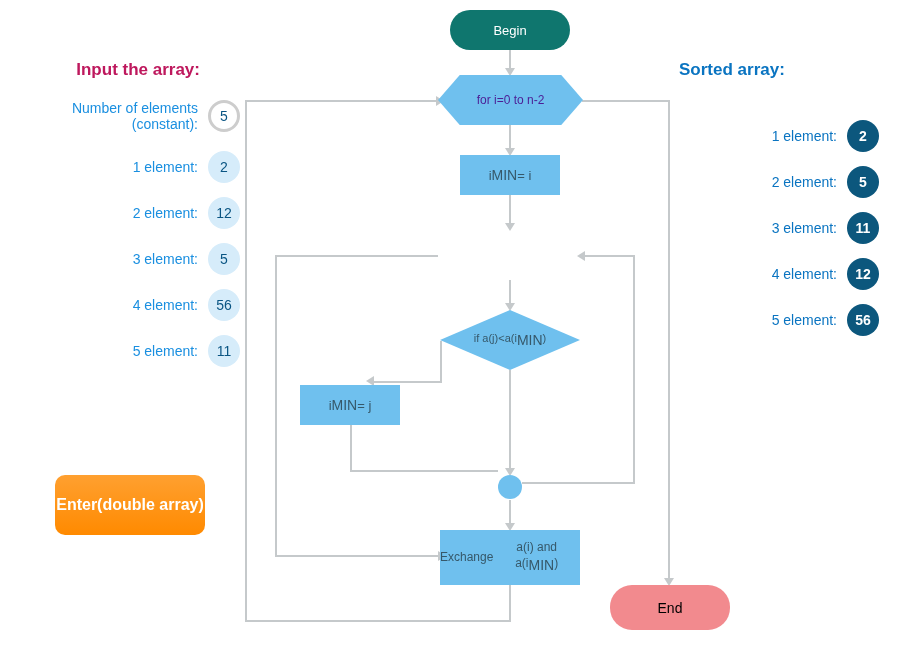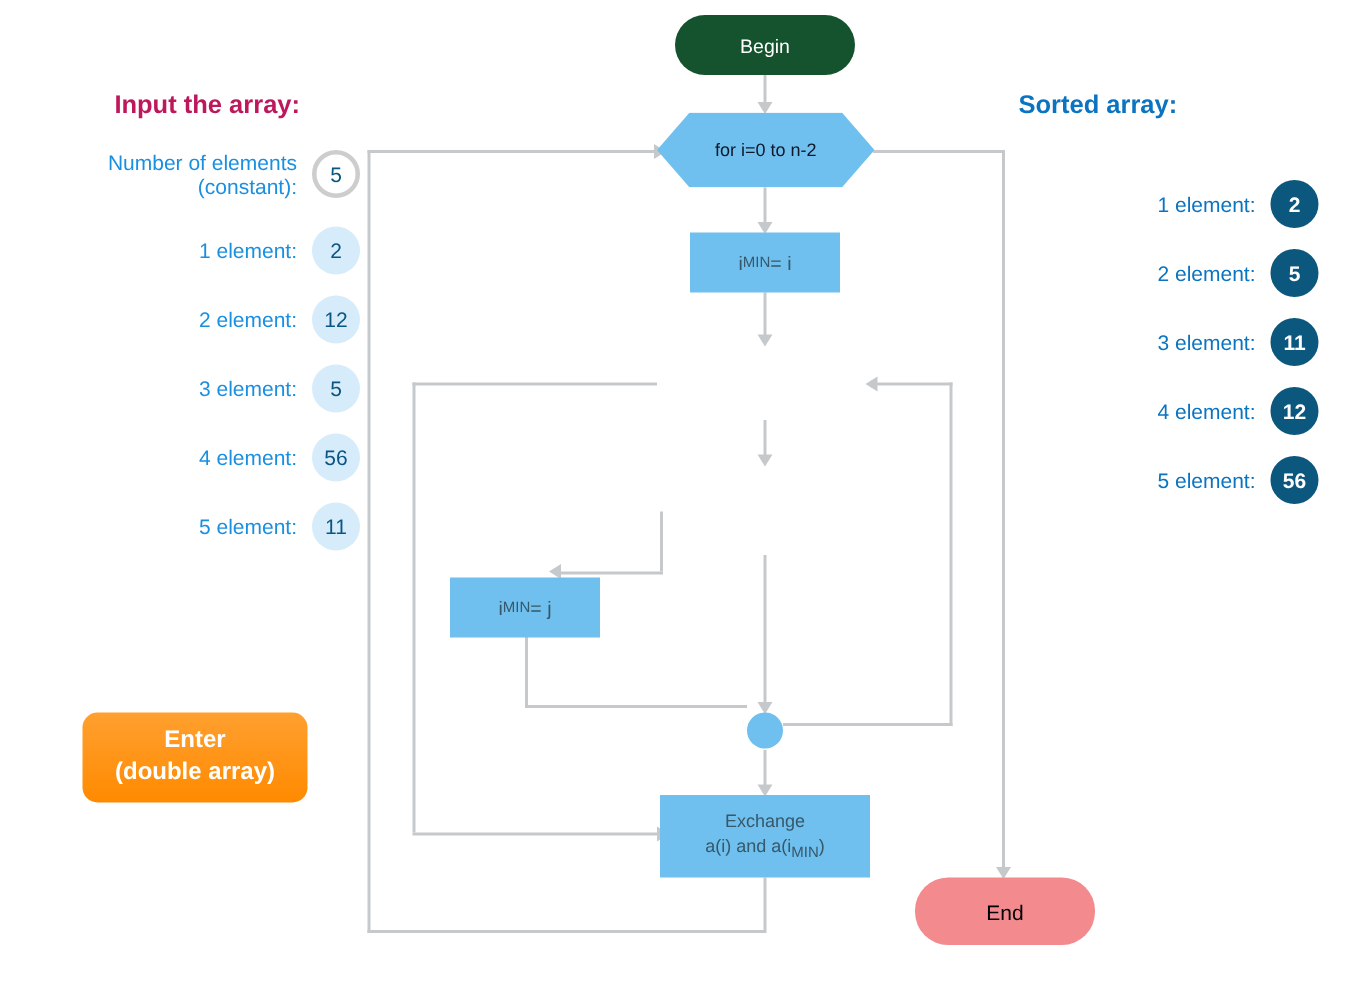--- a/index.html
+++ b/index.html
@@ -94,21 +94,21 @@
       left: 55px;
       top: 475px;
       width: 150px;
       height: 60px;
       border-radius: 10px;
       background: linear-gradient(to bottom, #ffa030 0%, #ff8a00 100%);
       color: #fff;
       font-weight: bold;
       font-size: 16px;
       display: flex;
-      flex-direction: column;
+      flex-direction: row;
       align-items: center;
       justify-content: center;
       text-align: center;
       cursor: pointer;
       border: none;
       line-height: 1.3;
     }
     .flowchart {
       position: absolute;
       left: 240px;
@@ -120,37 +120,37 @@
       position: absolute;
       display: flex;
       align-items: center;
       justify-content: center;
       text-align: center;
       font-size: 13px;
       color: #3a5a6a;
     }
     .terminator-begin {
       width: 120px; height: 40px;
-      background: #14532d;
+      background: #0f766e;
       border-radius: 20px;
       color: #fff;
       font-weight: 500;
     }
     .terminator-end {
       width: 120px; height: 45px;
       background: #f28a8e;
       border-radius: 22px;
       color: #000000;
       font-size: 14px;
     }
     .hexagon {
       width: 145px; height: 50px;
       background: #6fc0ee;
       clip-path: polygon(15% 0%, 85% 0%, 100% 50%, 85% 100%, 15% 100%, 0% 50%);
-      color: #0f172a;
+      color: #4c1d95;
       font-size: 12px;
     }
     .process {
       background: #6fc0ee;
       color: #36586a;
     }
     .diamond {
       width: 140px; height: 60px;
       background: #6fc0ee;
       clip-path: polygon(50% 0%, 100% 50%, 50% 100%, 0% 50%);
@@ -173,21 +173,21 @@
       border-right: 5px solid transparent;
       border-top: 8px solid #c5c9cb;
     }
     .arrow-head-right {
       position: absolute;
       width: 0; height: 0;
       border-top: 5px solid transparent;
       border-bottom: 5px solid transparent;
       border-left: 8px solid #c5c9cb;
     }
-    sub { font-size: 10px; }
+    sub { font-size: 14px; }
   </style>
 </head>
 <body>
 
 <div class="panel-left">
   <div class="panel-title">Input the array:</div>
   <div class="row" style="margin-bottom:19px;">
     <div class="row-label" style="max-width:150px;">Number of elements (constant):</div>
     <div class="circle-gray">5</div>
   </div>
@@ -293,28 +293,31 @@
 
   <div class="shape hexagon" style="left:198px;top:65px;">for i=0 to n-2</div>
 
   <div class="shape process" style="left:220px;top:145px;width:100px;height:40px;">
     <span>i</span>
       <sub>MIN</sub>
       <span> = i</span>
   </div>
 
 
+  <div class="shape diamond" style="left:200px;top:300px;">
+    <span><span>if a(j)&lt;a(i</span><sub>MIN</sub><span>)</span></span>
+  </div>
 
   <div class="shape process" style="left:60px;top:375px;width:100px;height:40px;">
     <span>i</span>
       <sub>MIN</sub>
       <span> = j</span>
   </div>
 
   <div class="shape small-circle" style="left:258px;top:465px;"></div>
 
-  <div class="shape process" style="left:200px;top:520px;width:140px;height:55px;flex-direction:column;font-size:12px;line-height:1.4;">
+  <div class="shape process" style="left:200px;top:520px;width:140px;height:55px;flex-direction:row;font-size:12px;line-height:1.4;">
     <span>Exchange</span>
     <span><span>a(i) and a(i</span><sub>MIN</sub><span>)</span></span>
   </div>
 
   <div class="shape terminator-end" style="left:370px;top:575px;">End</div>
 </div>
 
 </body></html>

